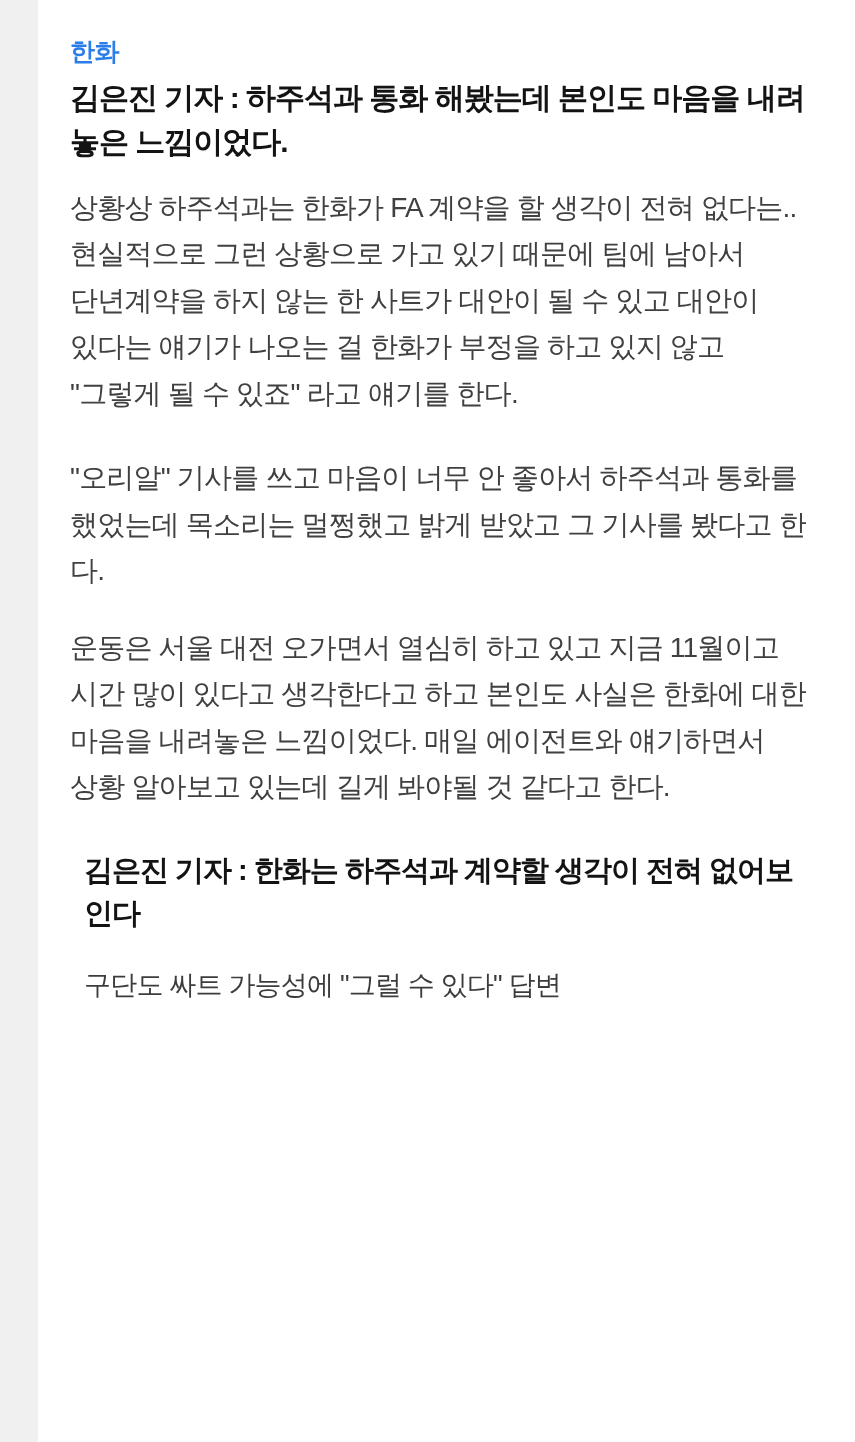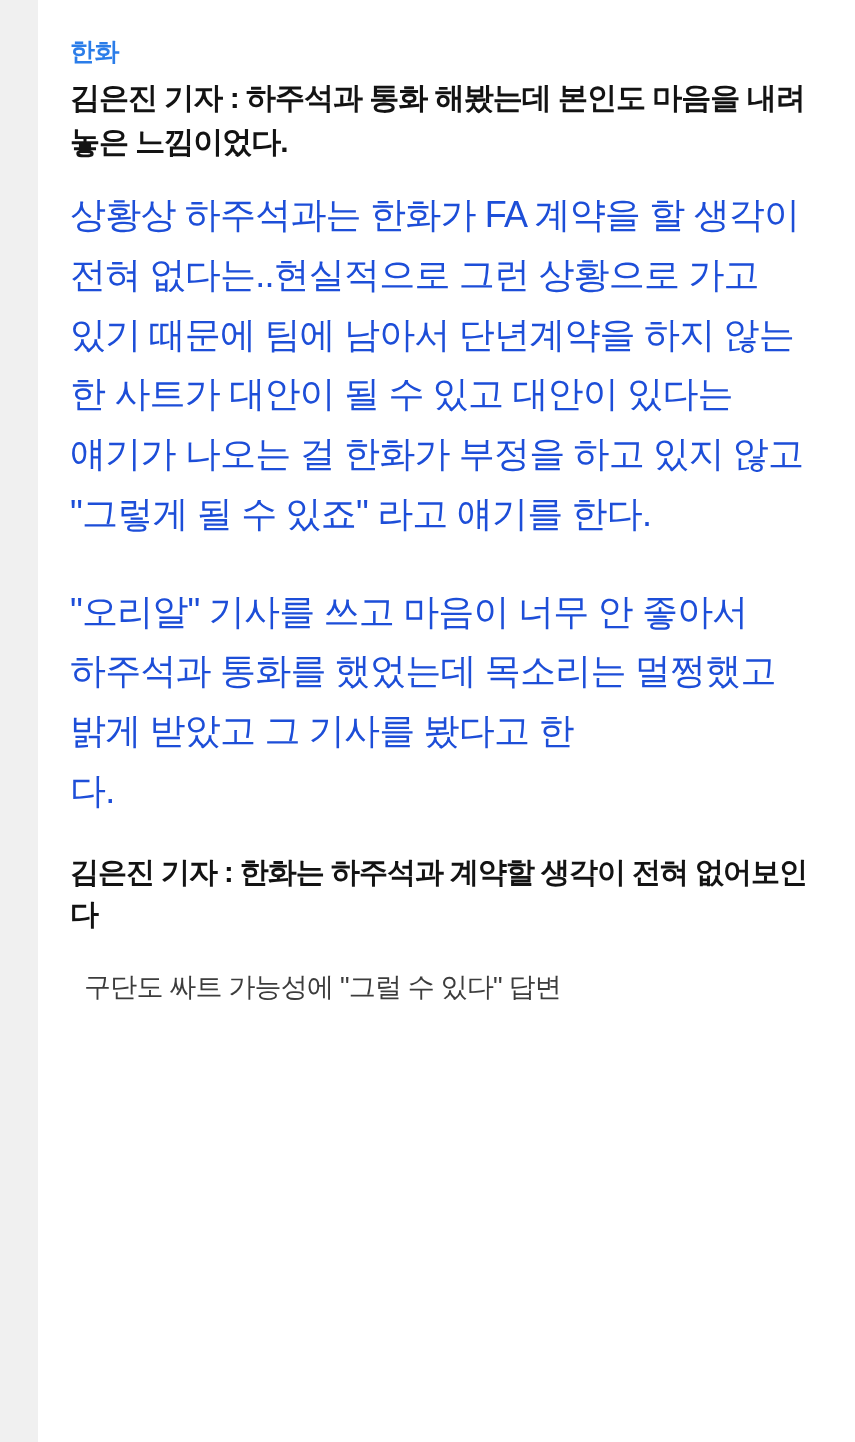--- a/index.html
+++ b/index.html
@@ -49,37 +49,37 @@
   }
   .headline {
     font-size: 30px;
     font-weight: bold;
     color: #131313;
     line-height: 1.45;
     letter-spacing: -1px;
     margin: 0 0 22px 0;
   }
   .body-para {
-    font-size: 36px;
-    color: #1d4ed8;
+    font-size: 28px;
+    color: #404040;
     line-height: 1.66;
     letter-spacing: -0.8px;
     margin: 0 0 38px 0;
     word-break: keep-all;
   }
   .body-para.tight {
     margin-bottom: 30px;
   }
   .subhead {
     font-size: 29px;
     font-weight: bold;
     color: #131313;
     line-height: 1.48;
     letter-spacing: -1px;
-    margin: 22px 0 30px 0;
+    margin: 22px 0 30px 14px;
   }
   .caption {
     font-size: 27px;
     color: #3c3c3c;
     line-height: 1.6;
     letter-spacing: -0.8px;
     margin: 0 0 0 14px;
   }
 </style>
 </head>
@@ -93,19 +93,20 @@
 
     <div class="category">한화</div>
 
     <h1 class="headline">김은진 기자 : 하주석과 통화 해봤는데 본인도 마음을 내려놓은 느낌이었다.</h1>
 
     <p class="body-para">상황상 하주석과는 한화가 FA 계약을 할 생각이 전혀 없다는..현실적으로 그런 상황으로 가고 있기 때문에 팀에 남아서 단년계약을 하지 않는 한 사트가 대안이 될 수 있고 대안이 있다는 얘기가 나오는 걸 한화가 부정을 하고 있지 않고 "그렇게 될 수 있죠" 라고 얘기를 한다.</p>
 
     <p class="body-para tight" style="white-space: pre-line;">"오리알" 기사를 쓰고 마음이 너무 안 좋아서 하주석과 통화를 했었는데 목소리는 멀쩡했고 밝게 받았고 그 기사를 봤다고 한
 다.</p>
 
+    <p class="body-para">운동은 서울 대전 오가면서 열심히 하고 있고 지금 11월이고 시간 많이 있다고 생각한다고 하고 본인도 사실은 한화에 대한 마음을 내려놓은 느낌이었다. 매일 에이전트와 얘기하면서 상황 알아보고 있는데 길게 봐야될 것 같다고 한다.</p>
 
     <h2 class="subhead">김은진 기자 : 한화는 하주석과 계약할 생각이 전혀 없어보인다</h2>
 
     <p class="caption">구단도 싸트 가능성에 "그럴 수 있다" 답변</p>
 
   </div>
 </div>
 
 </body></html>

